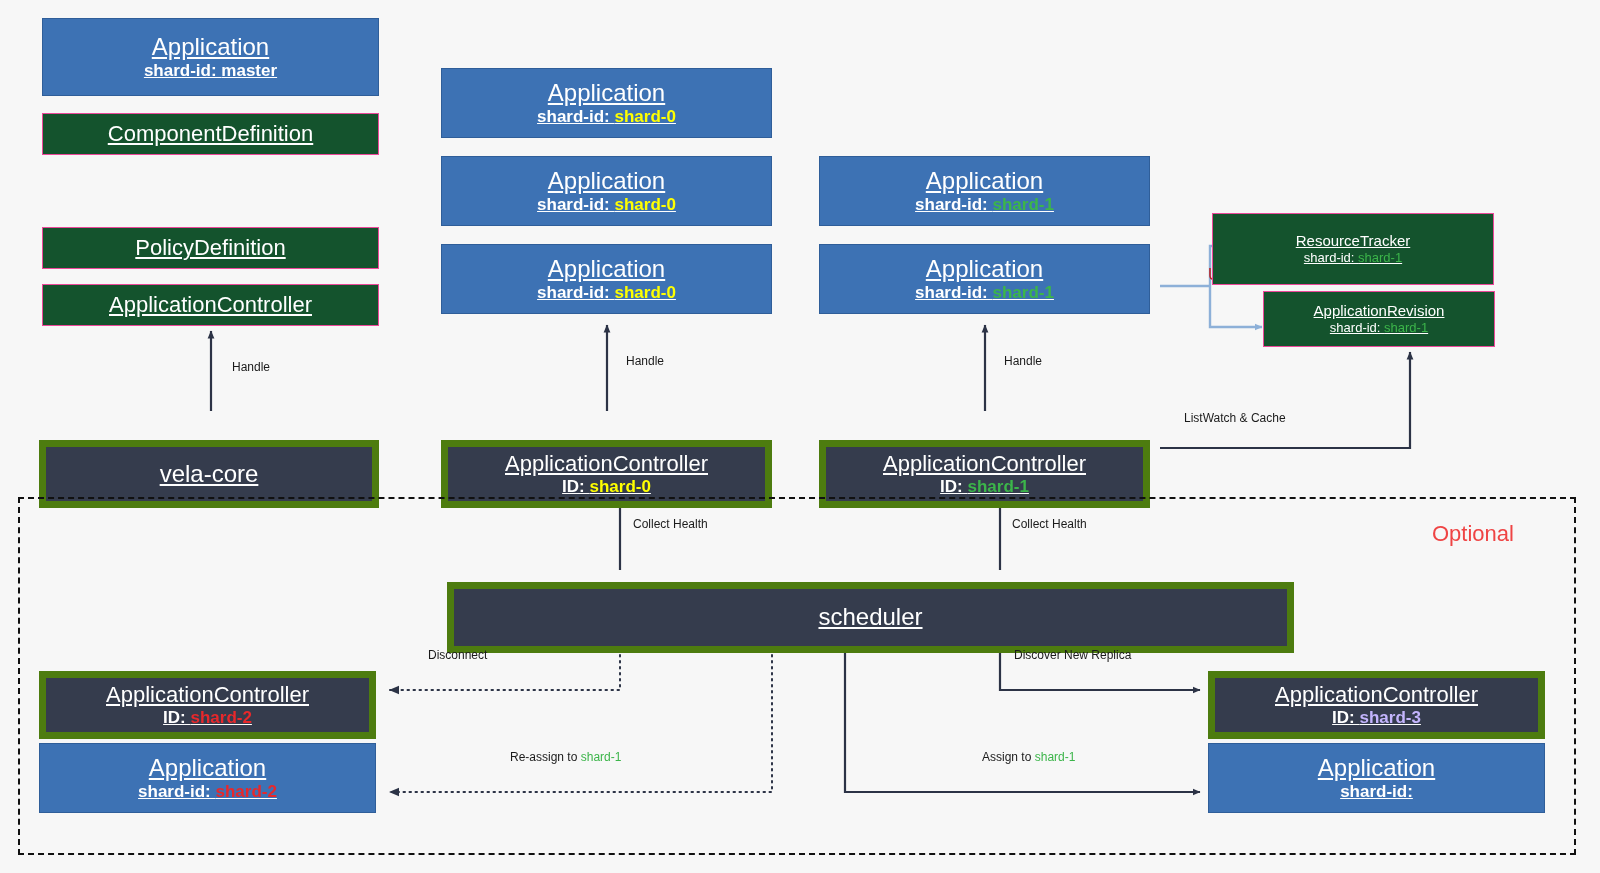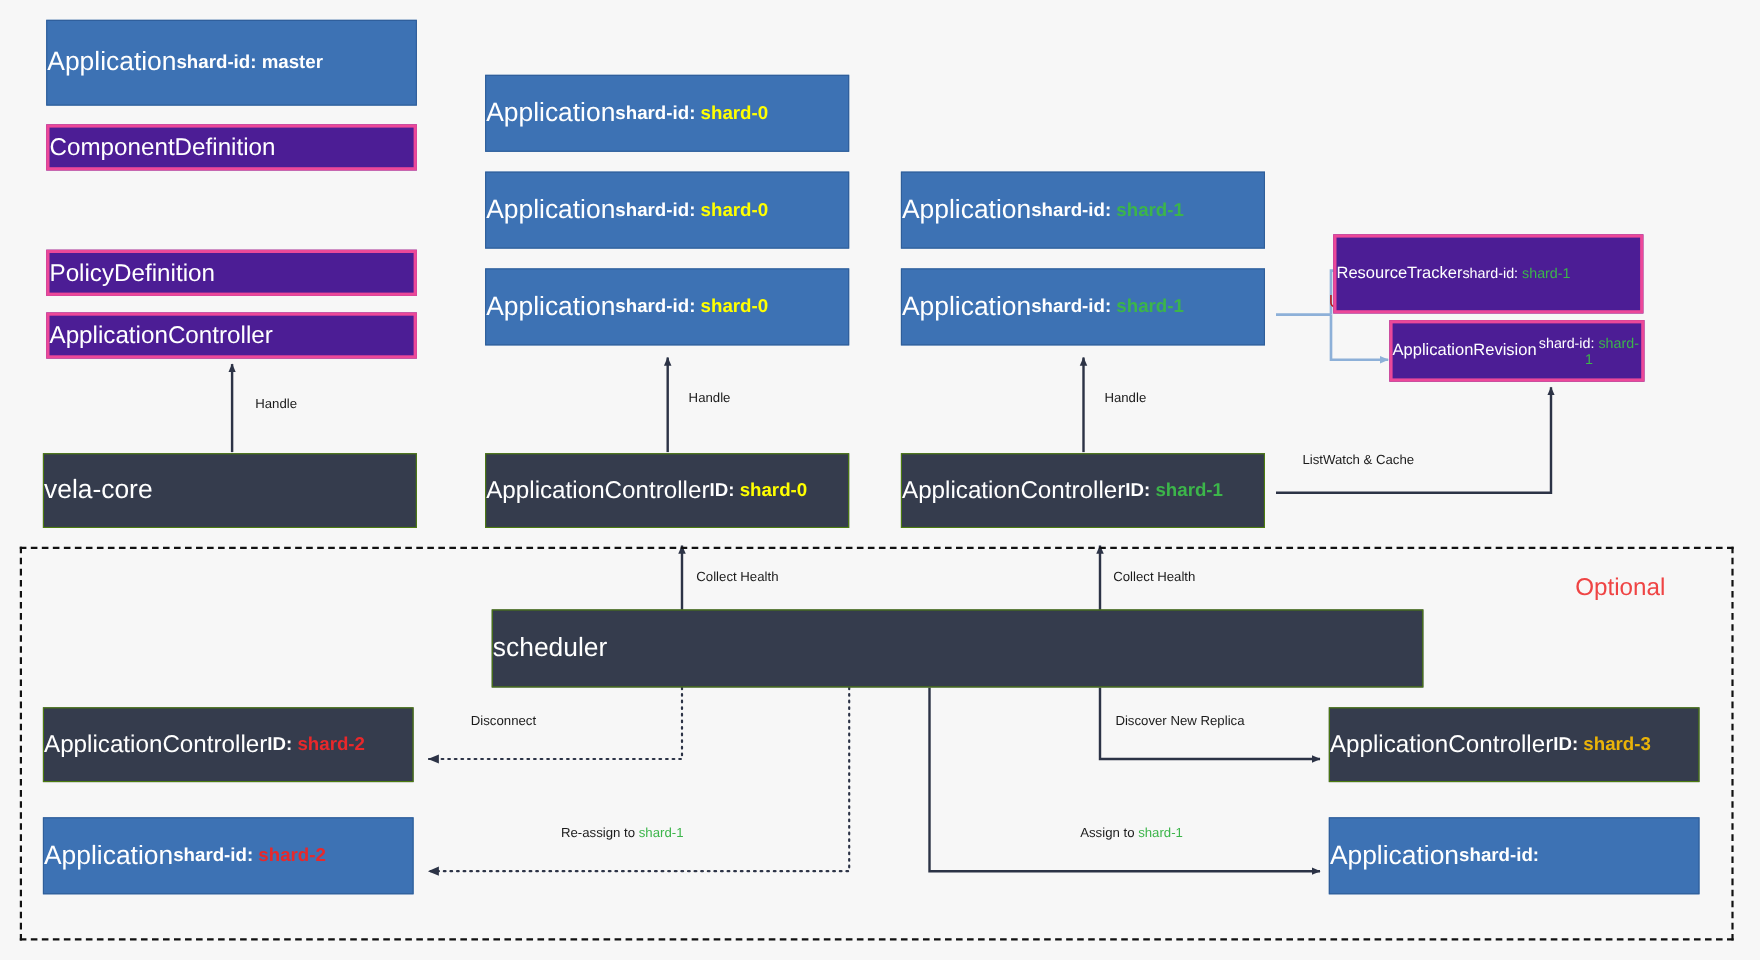--- a/index.html
+++ b/index.html
@@ -12,56 +12,58 @@
     width: 1600px;
     height: 873px;
     background: #f7f7f7;
     font-family: "Liberation Sans", sans-serif;
     overflow: hidden;
   }
   .box {
     position: absolute;
     box-sizing: border-box;
     display: flex;
-    flex-direction: row;
+    flex-direction: column;
     align-items: center;
-    justify-content: flex-start;
+    justify-content: center;
     text-align: center;
     color: #ffffff;
     line-height: 1.18;
+    text-decoration: underline;
   }
   .box .t1 { display: block; }
   .box .t2 { display: block; }
 
   
   .b-blue {
     background: #3d72b4;
     border: 1px solid #2f5e99;
   }
   
   .b-lblue {
-    background: #4c1d95;
-    border: 3px solid #ec4899;
+    background: #14532d;
+    border: 1px solid #ec4899;
   }
   
   .b-dark {
     background: #353c4d;
-    border: 1px solid #4d7c0f;
+    border: 7px solid #4d7c0f;
+    margin-top: 28px;
   }
 
   .title-lg { font-size: 24px; font-weight: 400; }
   .title-md { font-size: 22px; font-weight: 400; }
   .title-sm { font-size: 15px; font-weight: 400; }
   .sub      { font-size: 17px; font-weight: 700; }
   .sub-sm   { font-size: 13px; font-weight: 400; }
 
   .yellow { color: #ffff00; }
   .green  { color: #3cb54a; }
   .red    { color: #e8282b; }
-  .grey   { color: #eab308; }
+  .grey   { color: #c4b5fd; }
 
   
   .lbl {
     position: absolute;
     font-size: 12px;
     color: #1b1b1b;
     white-space: nowrap;
   }
   .lbl-use {
     position: absolute;

